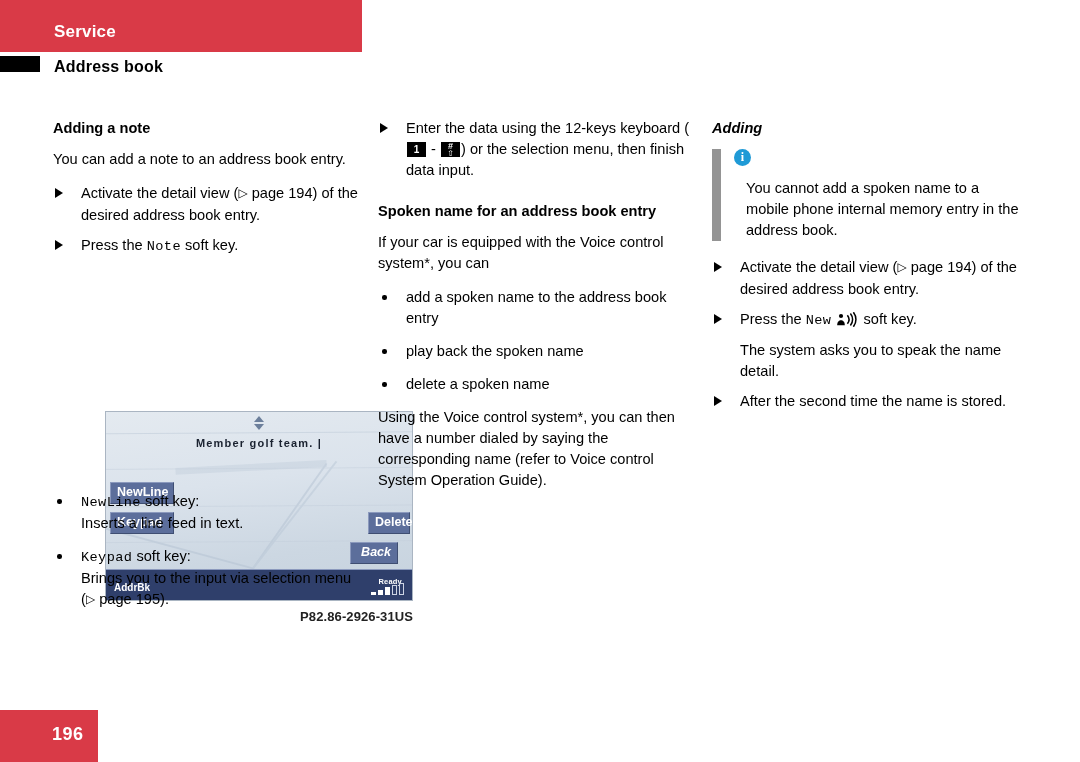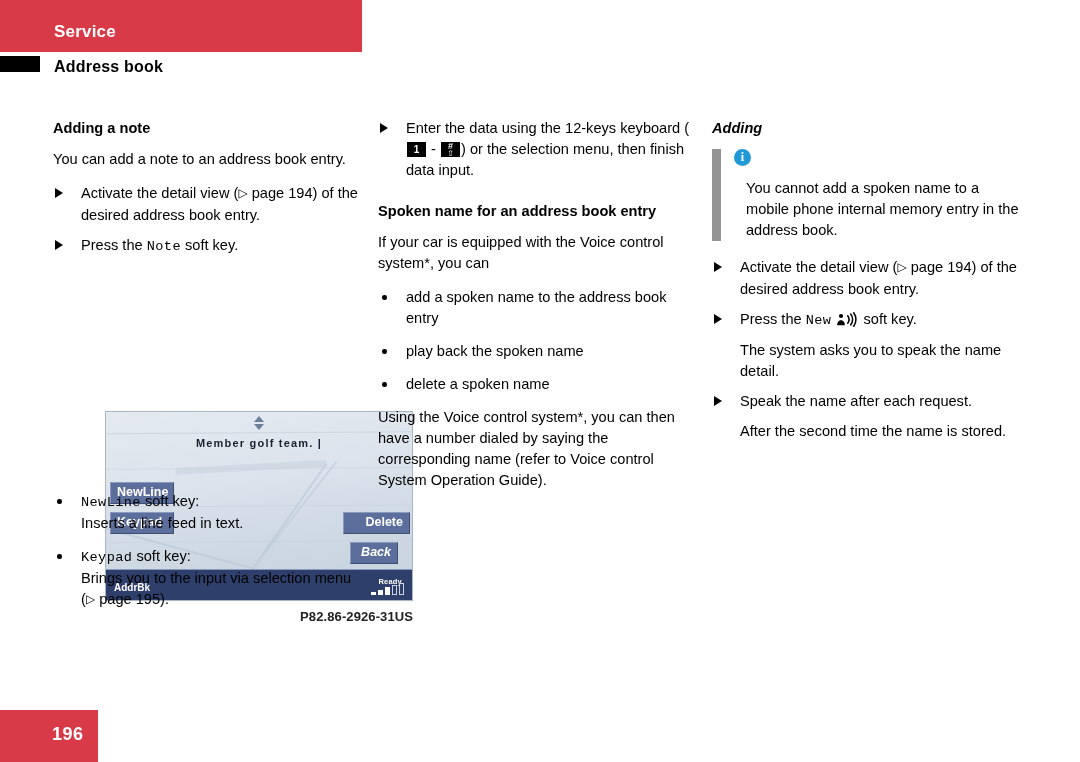--- a/index.html
+++ b/index.html
@@ -263,21 +263,21 @@
     box-sizing: border-box;
     border-top: 1px solid #8b99bd;
     border-left: 1px solid #8b99bd;
     border-right: 1px solid #3f4e72;
     border-bottom: 1px solid #3f4e72;
     text-align: left;
     line-height: 15px;
   }
   .sk-newline { left: 4px;  top: 70px;  width: 64px; }
   .sk-keypad  { left: 4px;  top: 100px; width: 64px; }
-  .sk-delete  { right: 2px; top: 100px; width: 67px; text-align: right; }
+  .sk-delete  { right: 2px; top: 100px; width: 42px; text-align: right; }
   .sk-back    { right: 14px; top: 130px; width: 48px; text-align: right; font-style: italic; }
 
   .statusbar {
     position: absolute;
     left: 0; right: 0; bottom: 0;
     height: 30px;
     background: #2f3f6b;
     border-top: 1px solid #8b99bd;
   }
   .sb-left {
@@ -454,20 +454,19 @@
           <path d="M12.4 3.2 A7 7 0 0 1 12.4 11.8" fill="none" stroke="#000" stroke-width="1.5"></path>
           <path d="M15.4 1.4 A9.6 9.6 0 0 1 15.4 13.6" fill="none" stroke="#000" stroke-width="1.5"></path>
           <path d="M18.4 0.2 A11.8 11.8 0 0 1 18.4 14.8" fill="none" stroke="#000" stroke-width="1.5"></path>
         </svg></span><span> soft key.</span>
   </div>
 
   <div class="cont">The system asks you to speak the name detail.</div>
 
   <div class="step">
     <span class="tri"></span>
-    <span>Speak the name after each request.</span>
   </div>
 
   <div class="cont">After the second time the name is stored.</div>
 </div>
 
 <div class="footer-block"></div>
 <div class="footer-pageno">196</div>
 
 </body></html>

